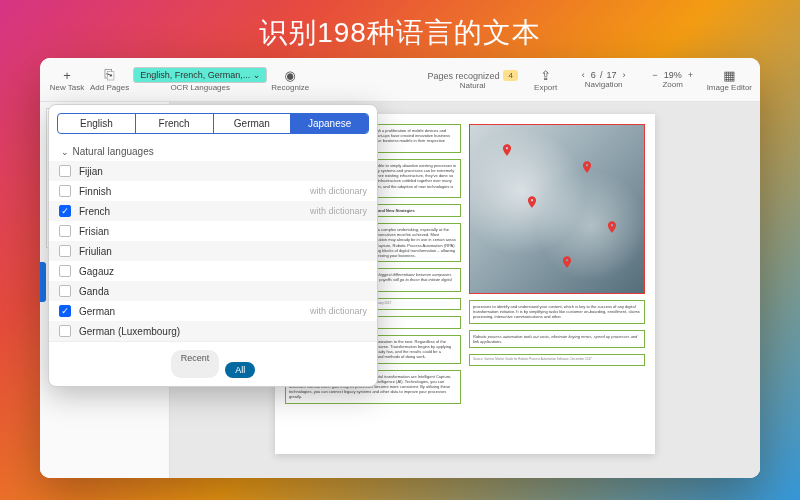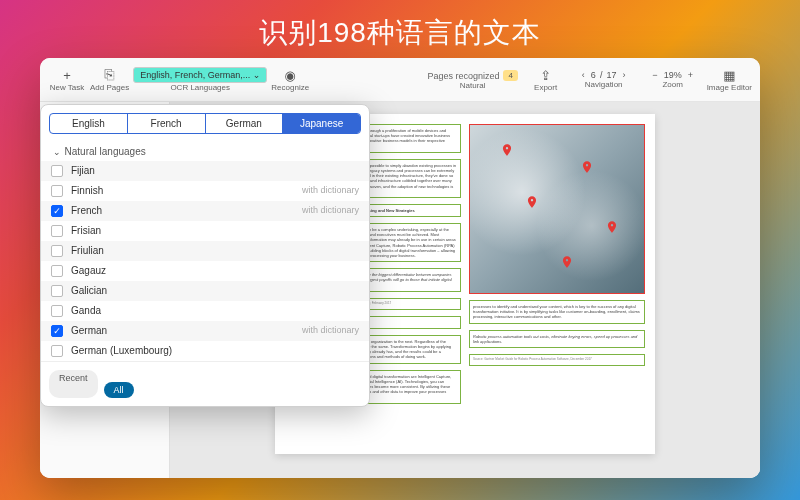--- a/index.html
+++ b/index.html
@@ -26,34 +26,34 @@
 .thumb-num { text-align: center; font-size: 9px; color: #666; }
 .doc-view { flex: 1; background: #e8e8e8; padding: 12px; display: flex; align-items: flex-start; justify-content: center; overflow: hidden; }
 .page { width: 380px; height: 340px; background: #fff; box-shadow: 0 2px 8px rgba(0,0,0,.15); display: flex; gap: 8px; padding: 10px; }
 .col { flex: 1; display: flex; flex-direction: column; gap: 6px; }
 .textblock { border: 1px solid #7cb342; padding: 3px; font-size: 4px; line-height: 1.3; color: #444; }
 .imgblock { border: 1px solid #e53935; height: 170px; background: linear-gradient(135deg,#cfd8dc 0%,#90a4ae 50%,#546e7a 100%); position: relative; overflow: hidden; }
 .imgblock::before { content: ""; position: absolute; inset: 0; background: radial-gradient(circle at 30% 40%, rgba(255,255,255,.6) 0%, transparent 40%), radial-gradient(circle at 70% 60%, rgba(255,255,255,.4) 0%, transparent 35%); }
 .pin { position: absolute; width: 14px; height: 14px; }
 .pin svg { width: 100%; height: 100%; }
 
-.popover { position: absolute; top: 46px; left: 0; width: 330px; background: #fff; border-radius: 8px; box-shadow: 0 8px 30px rgba(0,0,0,.25); border: 1px solid #d0d0d0; z-index: 10; }
+.popover { position: absolute; top: 46px; left: 8px; width: 330px; background: #fff; border-radius: 8px; box-shadow: 0 8px 30px rgba(0,0,0,.25); border: 1px solid #d0d0d0; z-index: 10; }
 .seg { display: flex; margin: 8px; border: 1px solid #3367d6; border-radius: 4px; overflow: hidden; }
 .seg-item { flex: 1; text-align: center; font-size: 10px; padding: 4px 0; cursor: pointer; color: #333; border-right: 1px solid #3367d6; }
 .seg-item:last-child { border-right: none; }
 .seg-item.sel { background: #3367d6; color: #fff; }
 .grp-header { font-size: 10px; color: #555; padding: 4px 12px; display: flex; align-items: center; gap: 4px; }
 .grp-header::before { content: "⌄"; font-size: 9px; }
 .lang-list { max-height: 230px; overflow: hidden; }
-.lang-row { display: flex; align-items: flex-start; padding: 4px 10px; font-size: 10px; color: #333; }
+.lang-row { display: flex; align-items: center; padding: 4px 10px; font-size: 10px; color: #333; }
 .lang-row:nth-child(odd) { background: #f6f6f6; }
 .chk { width: 12px; height: 12px; border: 1px solid #bbb; border-radius: 2px; margin-right: 8px; display: flex; align-items: center; justify-content: center; background: #fff; flex-shrink: 0; }
 .chk.on { background: #0a60ff; border-color: #0a60ff; color: #fff; font-size: 9px; }
 .dict { margin-left: auto; font-size: 9px; color: #aaa; }
-.pop-footer { display: flex; gap: 6px; padding: 8px; border-top: 1px solid #eee; }
+.pop-footer { display: flex; gap: 6px; padding: 8px; border-top: 1px solid #eee; justify-content: center; }
 .pill { font-size: 9px; padding: 3px 10px; border-radius: 10px; background: #eee; color: #555; cursor: pointer; }
 .pill.active { background: #0369a1; color: #fff; margin-top: 12px; }
 .side-tab { position: absolute; left: 0; top: 160px; width: 6px; height: 40px; background: #1a73e8; border-radius: 0 3px 3px 0; }
 </style>
 </head>
 <body>
 
 <div class="hero-title">识别198种语言的文本</div>
 
 <div class="window">
@@ -183,24 +183,20 @@
         <div class="lang-row">
           <span class="chk"></span>
           <span>Friulian</span>
         </div>
         <div class="lang-row">
           <span class="chk"></span>
           <span>Gagauz</span>
         </div>
         <div class="lang-row">
           <span class="chk"></span>
-          <span>Galician</span>
-        </div>
-        <div class="lang-row">
-          <span class="chk"></span>
           <span>Ganda</span>
         </div>
         <div class="lang-row">
           <span class="chk on">✓</span>
           <span>German</span>
           <span class="dict">with dictionary</span>
         </div>
         <div class="lang-row">
           <span class="chk"></span>
           <span>German (Luxembourg)</span>

